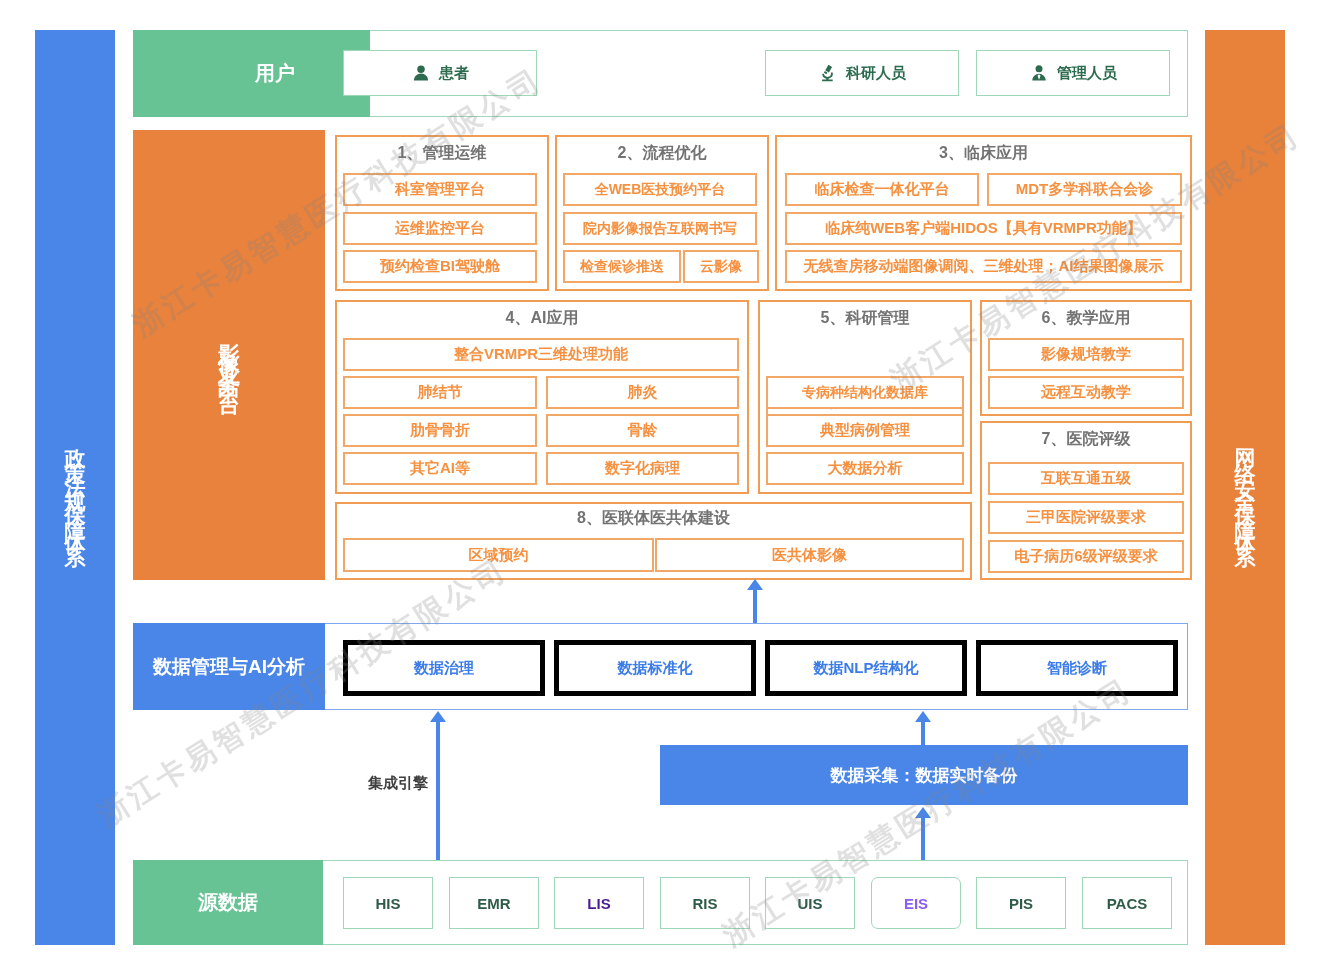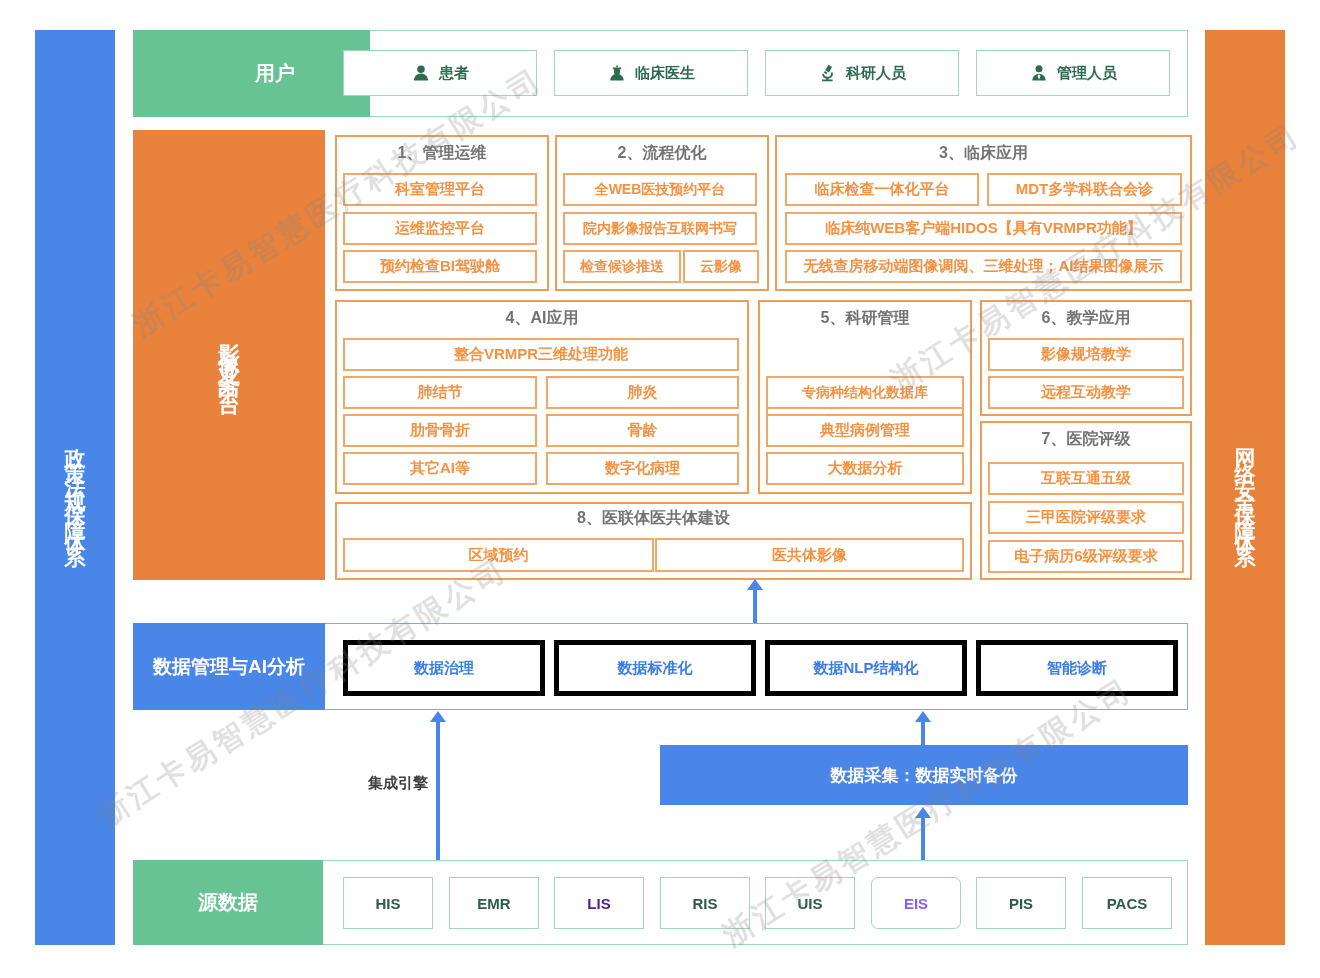--- a/index.html
+++ b/index.html
@@ -54,31 +54,20 @@
   <div class="fill" style="left:133px;top:30px;width:190px;height:87px;background:#68c394;font-size:20px;padding-left:47px;">用户</div>
 
   <div class="gbox" style="left:343px;top:50px;width:192px;height:44px;">
     <span class="icon">
       <svg viewBox="0 0 24 24" fill="#2c6b4e">
           <circle cx="12" cy="7.5" r="4.5"></circle>
           <path d="M3.5 21c0-4.7 3.8-8.5 8.5-8.5s8.5 3.8 8.5 8.5z"></path>
         </svg>
     </span>
     <span>患者</span>
-  </div>
-  <div class="gbox" style="left:554px;top:50px;width:192px;height:44px;">
-    <span class="icon">
-      <svg viewBox="0 0 24 24" fill="#2c6b4e">
-          <rect x="11" y="3" width="2" height="2"></rect>
-          <path d="M7 5.4h10v2.2H7z"></path>
-          <circle cx="12" cy="10.2" r="3.8"></circle>
-          <path d="M4 21c0-4.4 3.6-8 8-8s8 3.6 8 8z"></path>
-        </svg>
-    </span>
-    <span>临床医生</span>
   </div>
   <div class="gbox" style="left:765px;top:50px;width:192px;height:44px;">
     <span class="icon">
       <svg viewBox="0 0 24 24" fill="#2c6b4e">
           <path d="M12.5 2.2l4.4 2.5-3.8 6.6-4.4-2.5z"></path>
           <path d="M8.2 9.7l3 1.7-1.1 2-3-1.7z"></path>
           <path d="M17.6 11.5c1 3.8-1.3 6.7-5.1 7.3v1h5.1v2.2H4.9v-2.2H10v-1C6.8 18.2 5 15.9 5.1 13h2.1c0 2 1.7 3.7 4.3 3.7 3.1 0 4.6-2 4-5.2z"></path>
         </svg>
     </span>
     <span>科研人员</span>

